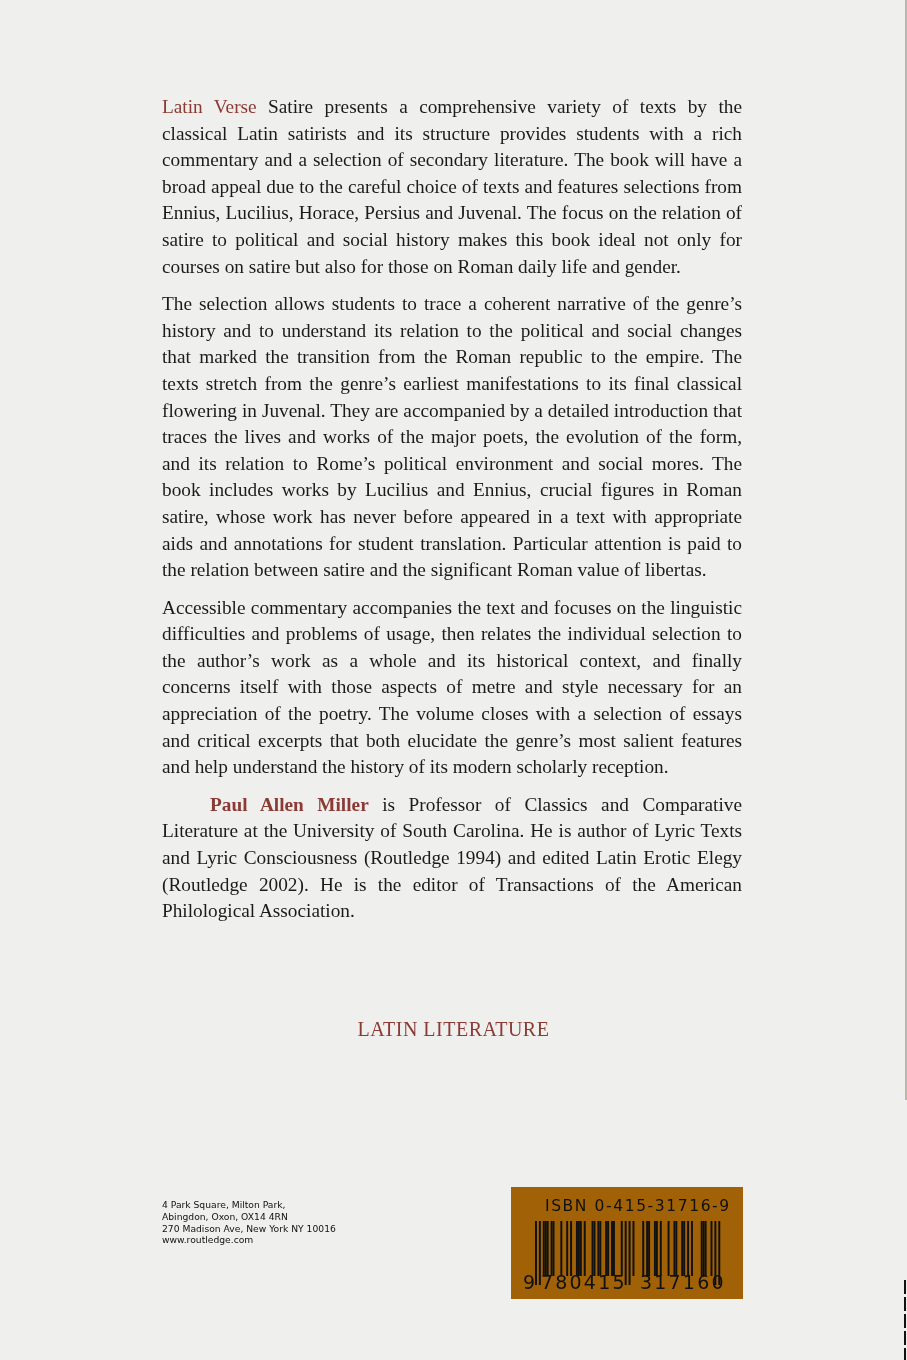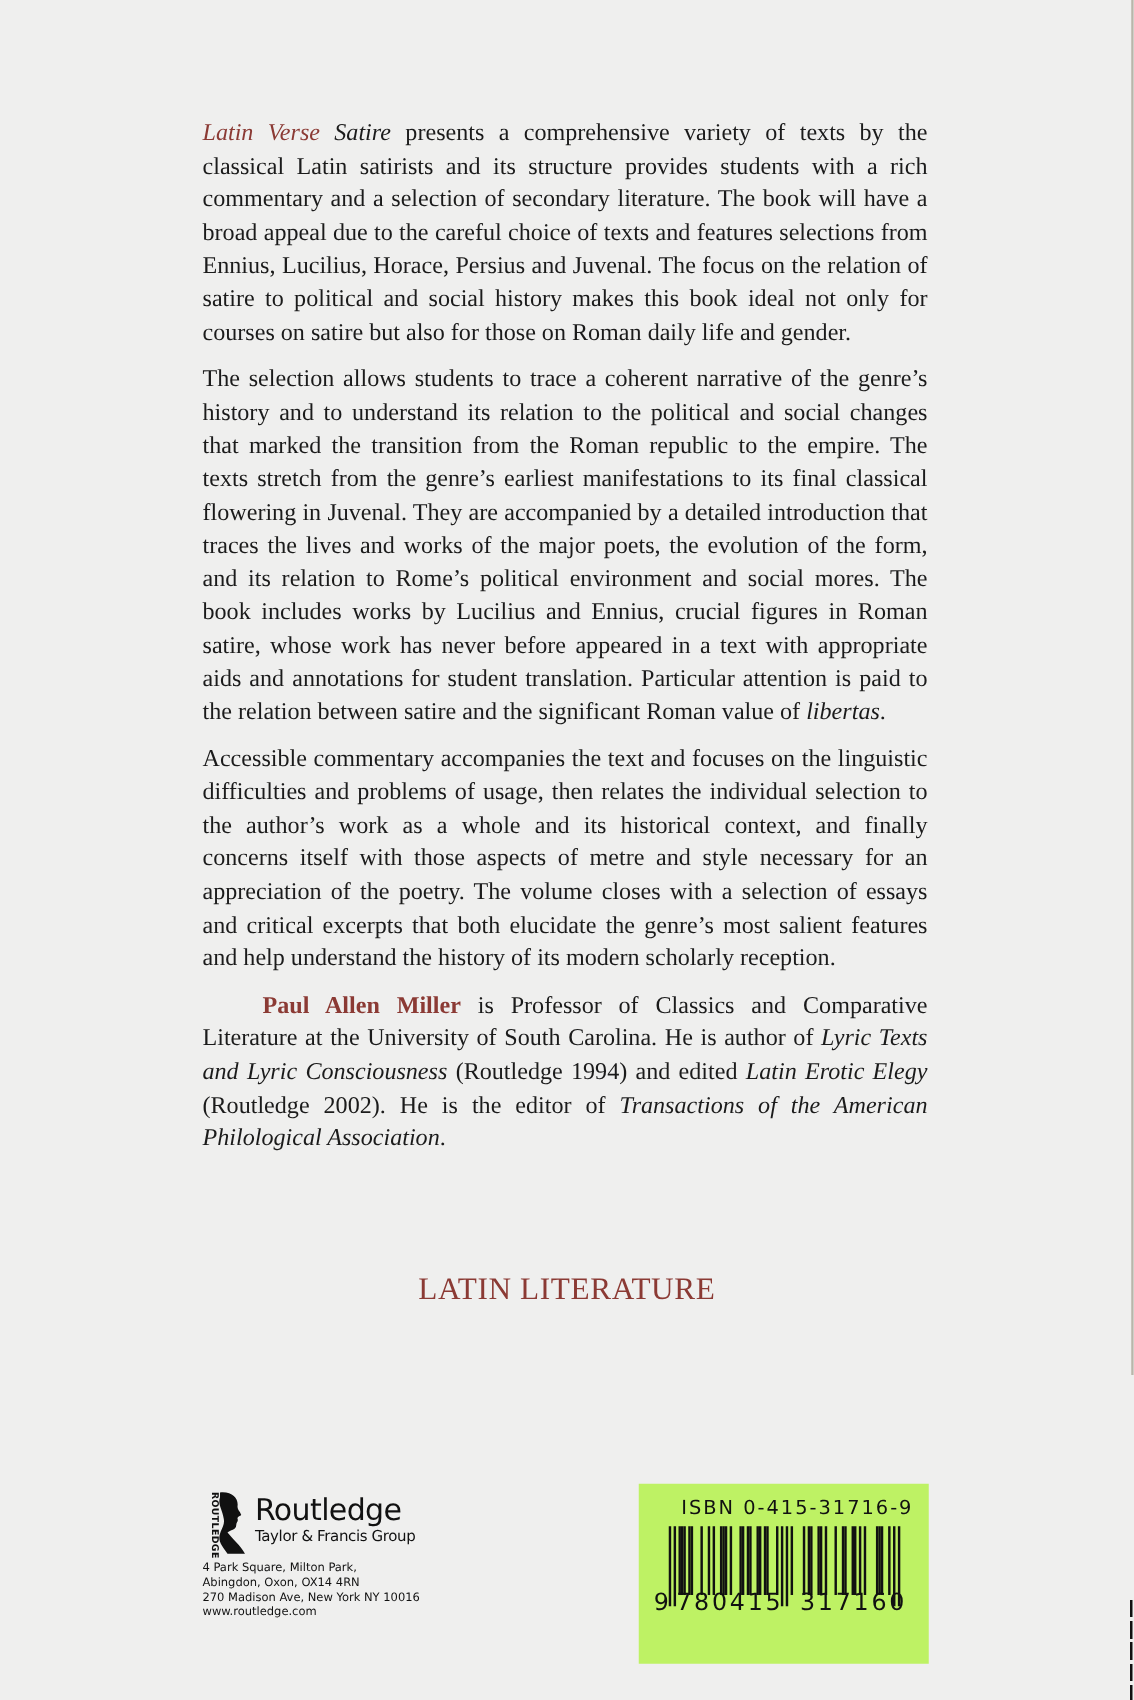--- a/index.html
+++ b/index.html
@@ -19,25 +19,25 @@
     position: absolute; right: 1px; top: 1280px; width: 2px; height: 80px;
     background: repeating-linear-gradient(to bottom, #111 0 14px, #efefee 14px 17px);
   }
   .text-block {
     position: absolute; left: 162px; top: 94px; width: 580px;
     font-size: 19.3px; line-height: 26.6px;
     text-align: justify;
   }
   .text-block p { margin: 0 0 11px 0; }
   .red { color: #8b3a34; }
-  .italic { font-style: italic; }
+  .italic { }
   .bold { font-weight: bold; margin-left: 48px; }
   .series {
     position: absolute; left: 0; width: 907px; top: 1018px;
-    text-align: center; font-size: 25px; letter-spacing: 0.5px;
+    text-align: center; font-size: 20px; letter-spacing: 0.5px;
     color: #8b3a34;
   }
   .credits {
     position: absolute; left: 162px; top: 1112px; width: 600px;
     font-size: 11.2px; line-height: 16px; color: #222;
   }
   .publisher {
     position: absolute; left: 162px; top: 1193px; width: 240px;
   }
   .logo-row { display: flex; align-items: flex-start; }
@@ -52,22 +52,22 @@
     width: 48px; text-align: center;
   }
   .logo-text { margin-left: 2px; font-family: "DejaVu Sans", sans-serif; color: #111; }
   .logo-name { font-size: 24px; line-height: 26px; letter-spacing: -0.5px; margin-top: 2px; }
   .logo-sub { font-size: 12px; line-height: 16px; letter-spacing: -0.3px; }
   .address {
     margin-top: 6px;
     font-family: "DejaVu Sans", sans-serif; font-size: 9.2px; line-height: 11.8px; color: #111;
   }
   .barcode-box {
-    position: absolute; left: 511px; top: 1187px; width: 232px; height: 144px;
-    background: #bef264;
+    position: absolute; left: 511px; top: 1187px; width: 232px; height: 112px;
+    background: #a16207;
   }
   .isbn-label {
     position: absolute; left: 34px; top: 10px;
     font-family: "DejaVu Sans", sans-serif; font-size: 15.5px; letter-spacing: 1.6px; color: #111;
   }
   .barcode-svg { position: absolute; left: 0; top: 0; }
   .ean-digit {
     position: absolute; top: 84px;
     font-family: "DejaVu Sans", sans-serif; font-size: 19px; color: #111; letter-spacing: 2.2px;
   }
@@ -84,32 +84,20 @@
   <p><span>Accessible commentary accompanies the text and focuses on the linguistic difficulties and problems of usage, then relates the individual selection to the author’s work as a whole and its historical context, and finally concerns itself with those aspects of metre and style necessary for an appreciation of the poetry. The volume closes with a selection of essays and critical excerpts that both elucidate the genre’s most salient features and help understand the history of its modern scholarly reception.</span></p>
   <p><span class="bold red">Paul Allen Miller</span><span> is Professor of Classics and Comparative Literature at the University of South Carolina. He is author of </span><span class="italic">Lyric Texts and Lyric Consciousness</span><span> (Routledge 1994) and edited </span><span class="italic">Latin Erotic Elegy</span><span> (Routledge 2002). He is the editor of </span><span class="italic">Transactions of the American Philological Association</span><span>.</span></p>
 </div>
 
 <div class="series">LATIN LITERATURE</div>
 
 <div class="credits">
 </div>
 
 <div class="publisher">
-  <div class="logo-row">
-    <div class="logo-mark">
-      <div class="logo-vert">ROUTLEDGE</div>
-      <svg width="40" height="52" viewBox="0 0 40 52" style="position:absolute;left:0;top:0">
-        <path d="M14 1 C24 0 29 6 28 12 C28 15 30 16 31 19 C30 20 28 20 28 22 C29 24 27 25 27 27 C27 31 22 31 20 33 C24 38 30 43 34 50 L20 50 C16 44 12 40 14 34 C15 30 18 27 17 22 C16 15 12 10 14 5 Z" fill="#111"></path>
-      </svg>
-    </div>
-    <div class="logo-text">
-      <div class="logo-name">Routledge</div>
-      <div class="logo-sub">Taylor &amp; Francis Group</div>
-    </div>
-  </div>
   <div class="address">
     <div>4 Park Square, Milton Park,</div>
     <div>Abingdon, Oxon, OX14 4RN</div>
     <div>270 Madison Ave, New York NY 10016</div>
     <div>www.routledge.com</div>
   </div>
 </div>
 
 <div class="barcode-box">
   <div class="isbn-label">ISBN 0-415-31716-9</div>

